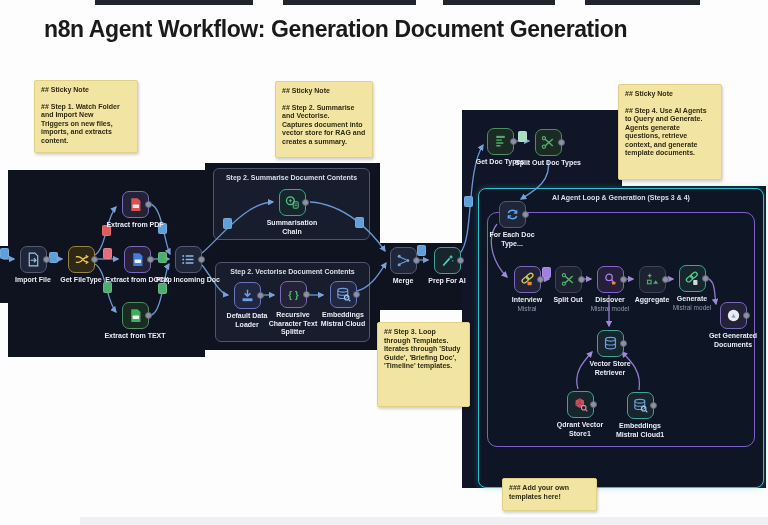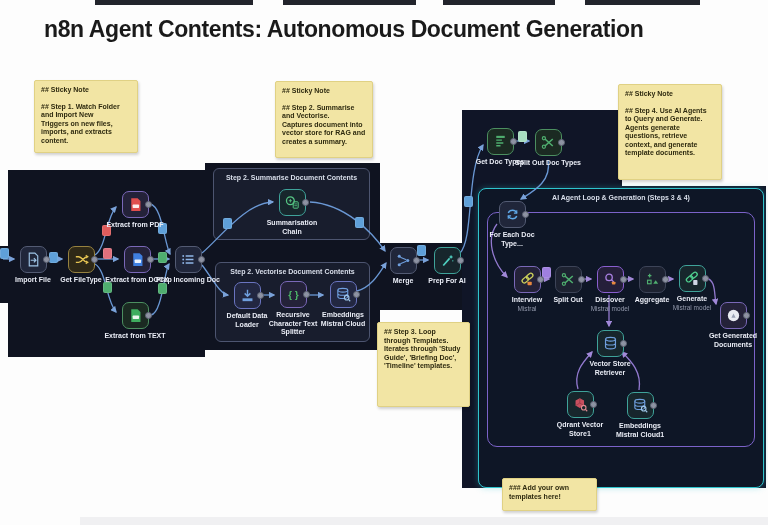--- a/index.html
+++ b/index.html
@@ -43,21 +43,21 @@
 <body>
 
 <div class="canvas">
 
   <div class="strip" style="left:95px;width:158px"></div>
   <div class="strip" style="left:283px;width:133px"></div>
   <div class="strip" style="left:443px;width:112px"></div>
   <div class="strip" style="left:585px;width:115px"></div>
   <div class="botstrip"></div>
 
-  <div class="title">n8n Agent Contents: Autonomous Document Generation</div>
+  <div class="title">n8n Agent Workflow: Generation Document Generation</div>
 
   <div class="panel" style="left:0;top:246px;width:8px;height:57px"></div>
   <div class="panel" style="left:8px;top:170px;width:197px;height:187px"></div>
   <div class="panel" style="left:205px;top:163px;width:175px;height:187px"></div>
   <div class="panel" style="left:380px;top:243px;width:85px;height:67px"></div>
   <div class="panel navy" style="left:462px;top:110px;width:160px;height:378px"></div>
   <div class="panel navy" style="left:622px;top:186px;width:144px;height:302px"></div>
 
   <div class="group" style="left:213px;top:168px;width:155px;height:70px">
     <div class="gtitle">Step 2. Summarise Document Contents</div>

